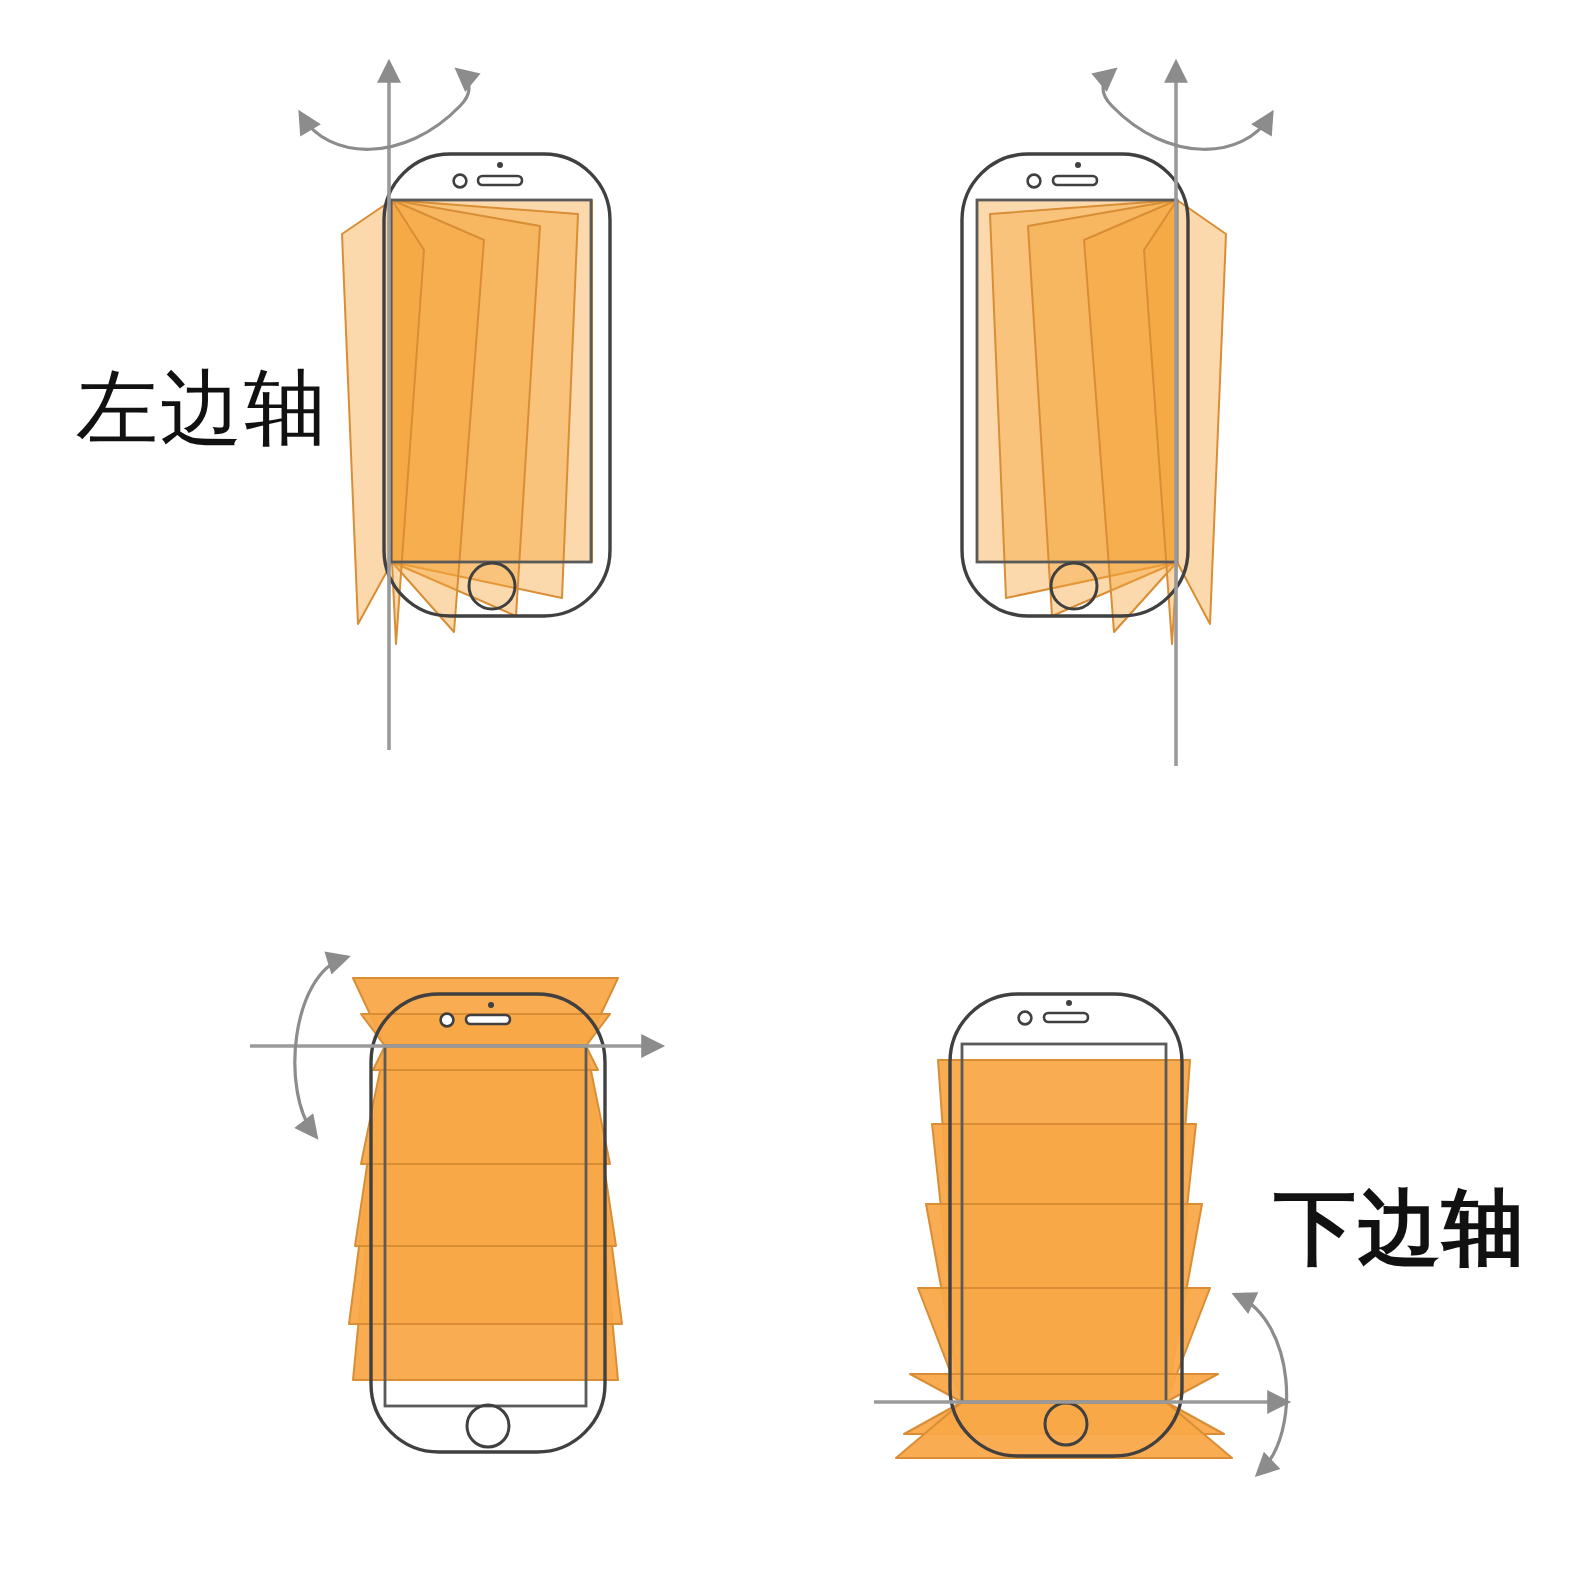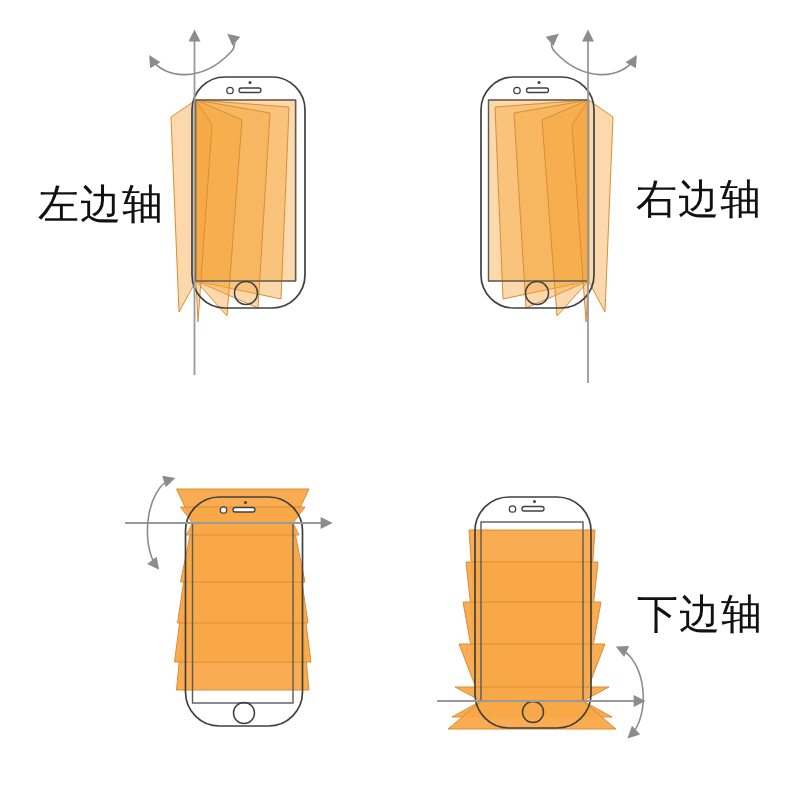--- a/index.html
+++ b/index.html
@@ -19,21 +19,21 @@
     overflow:hidden;font-family:"Liberation Sans", sans-serif;
   }
   .quad{position:absolute;width:393px;height:399px;}
   .q-tl{left:0;top:0;} .q-tr{left:393px;top:0;}
   .q-bl{left:0;top:399px;} .q-br{left:393px;top:399px;}
   .axis-label{
     position:absolute;color:var(--label-text);font-size:41px;line-height:1;
     letter-spacing:1px;white-space:nowrap;user-select:none;
   }
   .lbl-tl{left:38px;top:184px;} .lbl-tr{left:636px;top:179px;}
-  .lbl-bl{left:43px;top:582px;} .lbl-br{left:637px;top:594px;}
+  .lbl-bl{left:43px;top:582px;} .lbl-br{left:637px;top:594px;font-weight:bold;}
   .body-fill{fill:#fff;stroke:none;}
   .outline{fill:none;stroke:var(--phone-outline);stroke-width:1.7;}
   .screen{fill:none;stroke:var(--screen-outline);stroke-width:1.4;}
   .detail{fill:#fff;stroke:var(--phone-outline);stroke-width:1.3;}
   .dot{fill:var(--phone-outline);stroke:none;}
   .home{fill:none;stroke:var(--phone-outline);stroke-width:1.5;}
   .page-t{fill:var(--page-fill-translucent);stroke:var(--page-stroke);stroke-width:1;stroke-linejoin:round;}
   .page-s{fill:var(--page-fill-solid);fill-opacity:.95;stroke:var(--page-stroke);stroke-width:1;stroke-linejoin:round;}
   .axis{fill:none;stroke:var(--axis-line);stroke-width:1.8;}
   .arc{fill:none;stroke:var(--arrow-fill);stroke-width:1.6;}
@@ -148,16 +148,15 @@
       <circle class="detail" cx="119.5" cy="110" r="3.2"></circle>
       <rect class="detail" x="129" y="107.5" width="22" height="4.5" rx="2.2"></rect>
       <circle class="dot" cx="141.5" cy="102.5" r="1.5"></circle>
       <circle class="home" cx="140" cy="313" r="10.5"></circle>
     </g>
     <line class="axis" x1="44" y1="302" x2="249" y2="302" marker-end="url(#ah-br)"></line>
     <path class="arc" d="M 226,249 C 254,262 258,317 237,337" marker-start="url(#ah-br)" marker-end="url(#ah-br)"></path>
   </svg>
 
   <div class="axis-label lbl-tl">左边轴</div>
-  <div class="axis-label lbl-tr">右边轴</div>
   <div class="axis-label lbl-br">下边轴</div>
 
 </div>
 
 </body></html>

